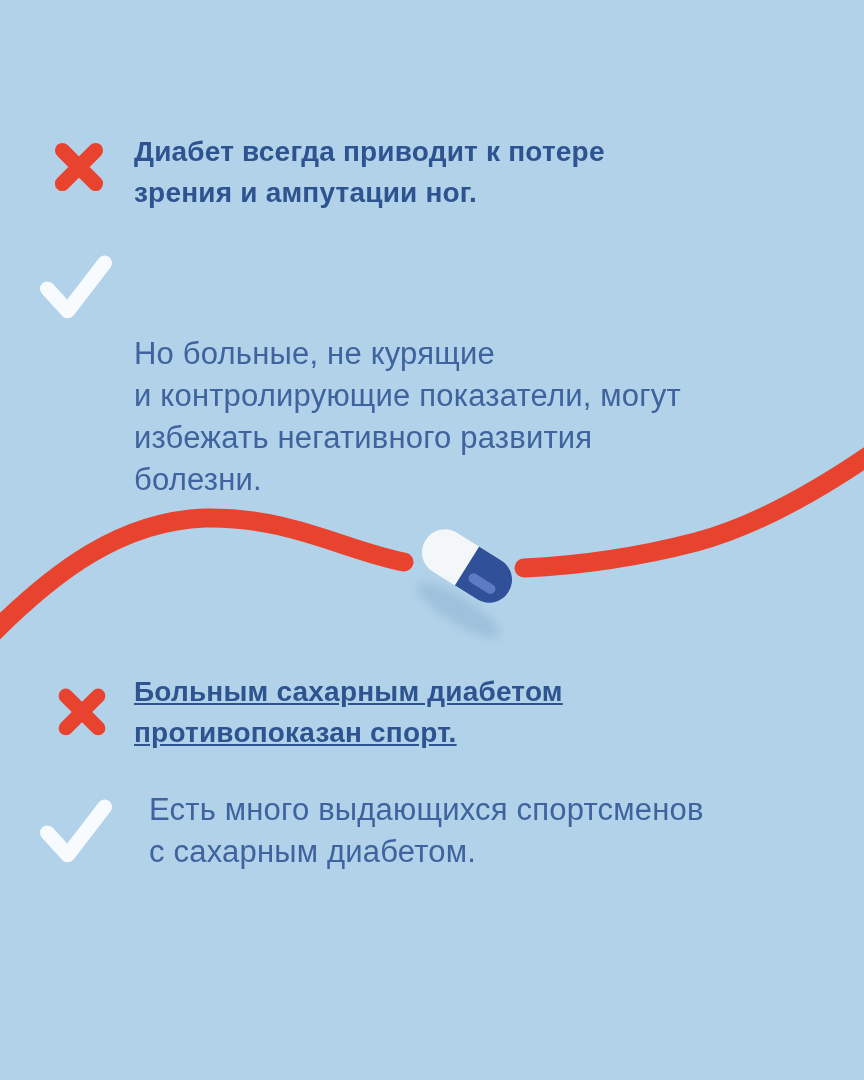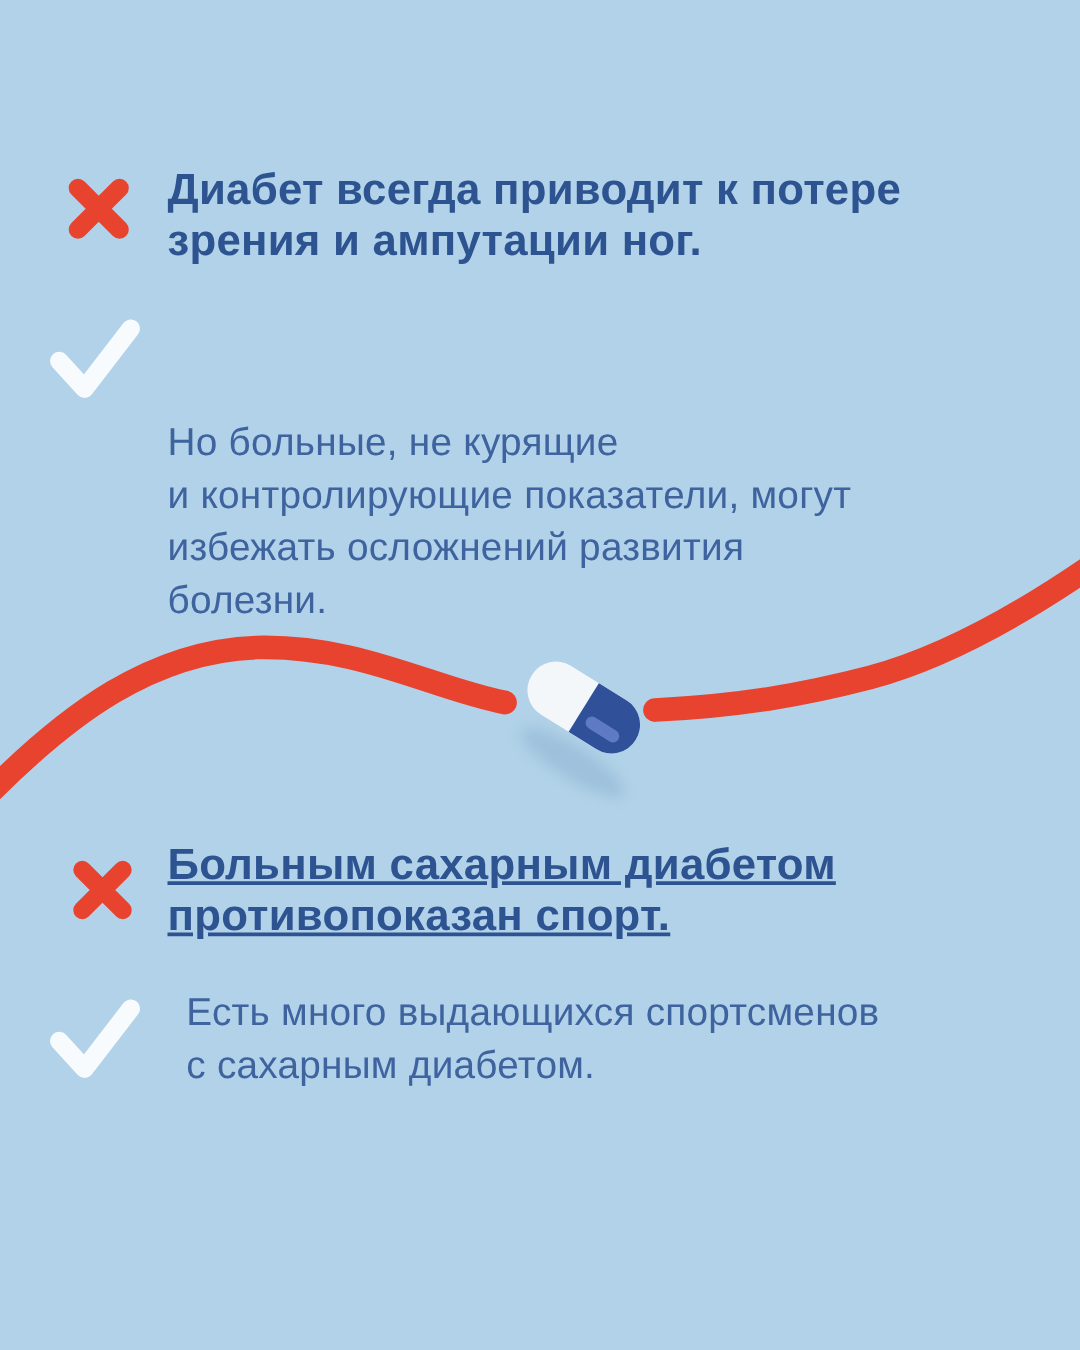--- a/index.html
+++ b/index.html
@@ -28,21 +28,21 @@
     stroke: var(--check-white, #f8fbfd);
     fill: none;
     stroke-linecap: round;
     stroke-linejoin: round;
   }
 
   .myth {
     position: absolute;
     margin: 0;
     color: var(--myth-heading, #2d5390);
-    font-size: 35px;
+    font-size: 28px;
     line-height: 41px;
     font-weight: bold;
     white-space: pre-line;
     letter-spacing: 0.2px;
   }
   .fact {
     position: absolute;
     margin: 0;
     color: var(--body-text, #3e639e);
     font-size: 31px;
@@ -78,21 +78,21 @@
   <h2 class="myth" style="left:134px; top:131px;">Диабет всегда приводит к потере
 зрения и ампутации ног.</h2>
 
   <div class="icon" style="left:34px; top:250px; width:84px; height:72px;">
     <svg viewBox="0 0 90 78">
       <path class="white-stroke" stroke-width="16" d="M14 42 L36 66 L76 14"></path>
     </svg>
   </div>
   <p class="fact" style="left:134px; top:333px;">Но больные, не курящие
 и контролирующие показатели, могут
-избежать осложнений развития
+избежать негативного развития
 болезни.</p>
 
   <svg class="divider" viewBox="0 0 864 240">
     <defs>
       <clipPath id="capsuleClip">
         <rect x="-49" y="-23" width="98" height="46" rx="23"></rect>
       </clipPath>
       <filter id="softBlur" x="-50%" y="-50%" width="200%" height="200%">
         <feGaussianBlur stdDeviation="5"></feGaussianBlur>
       </filter>

